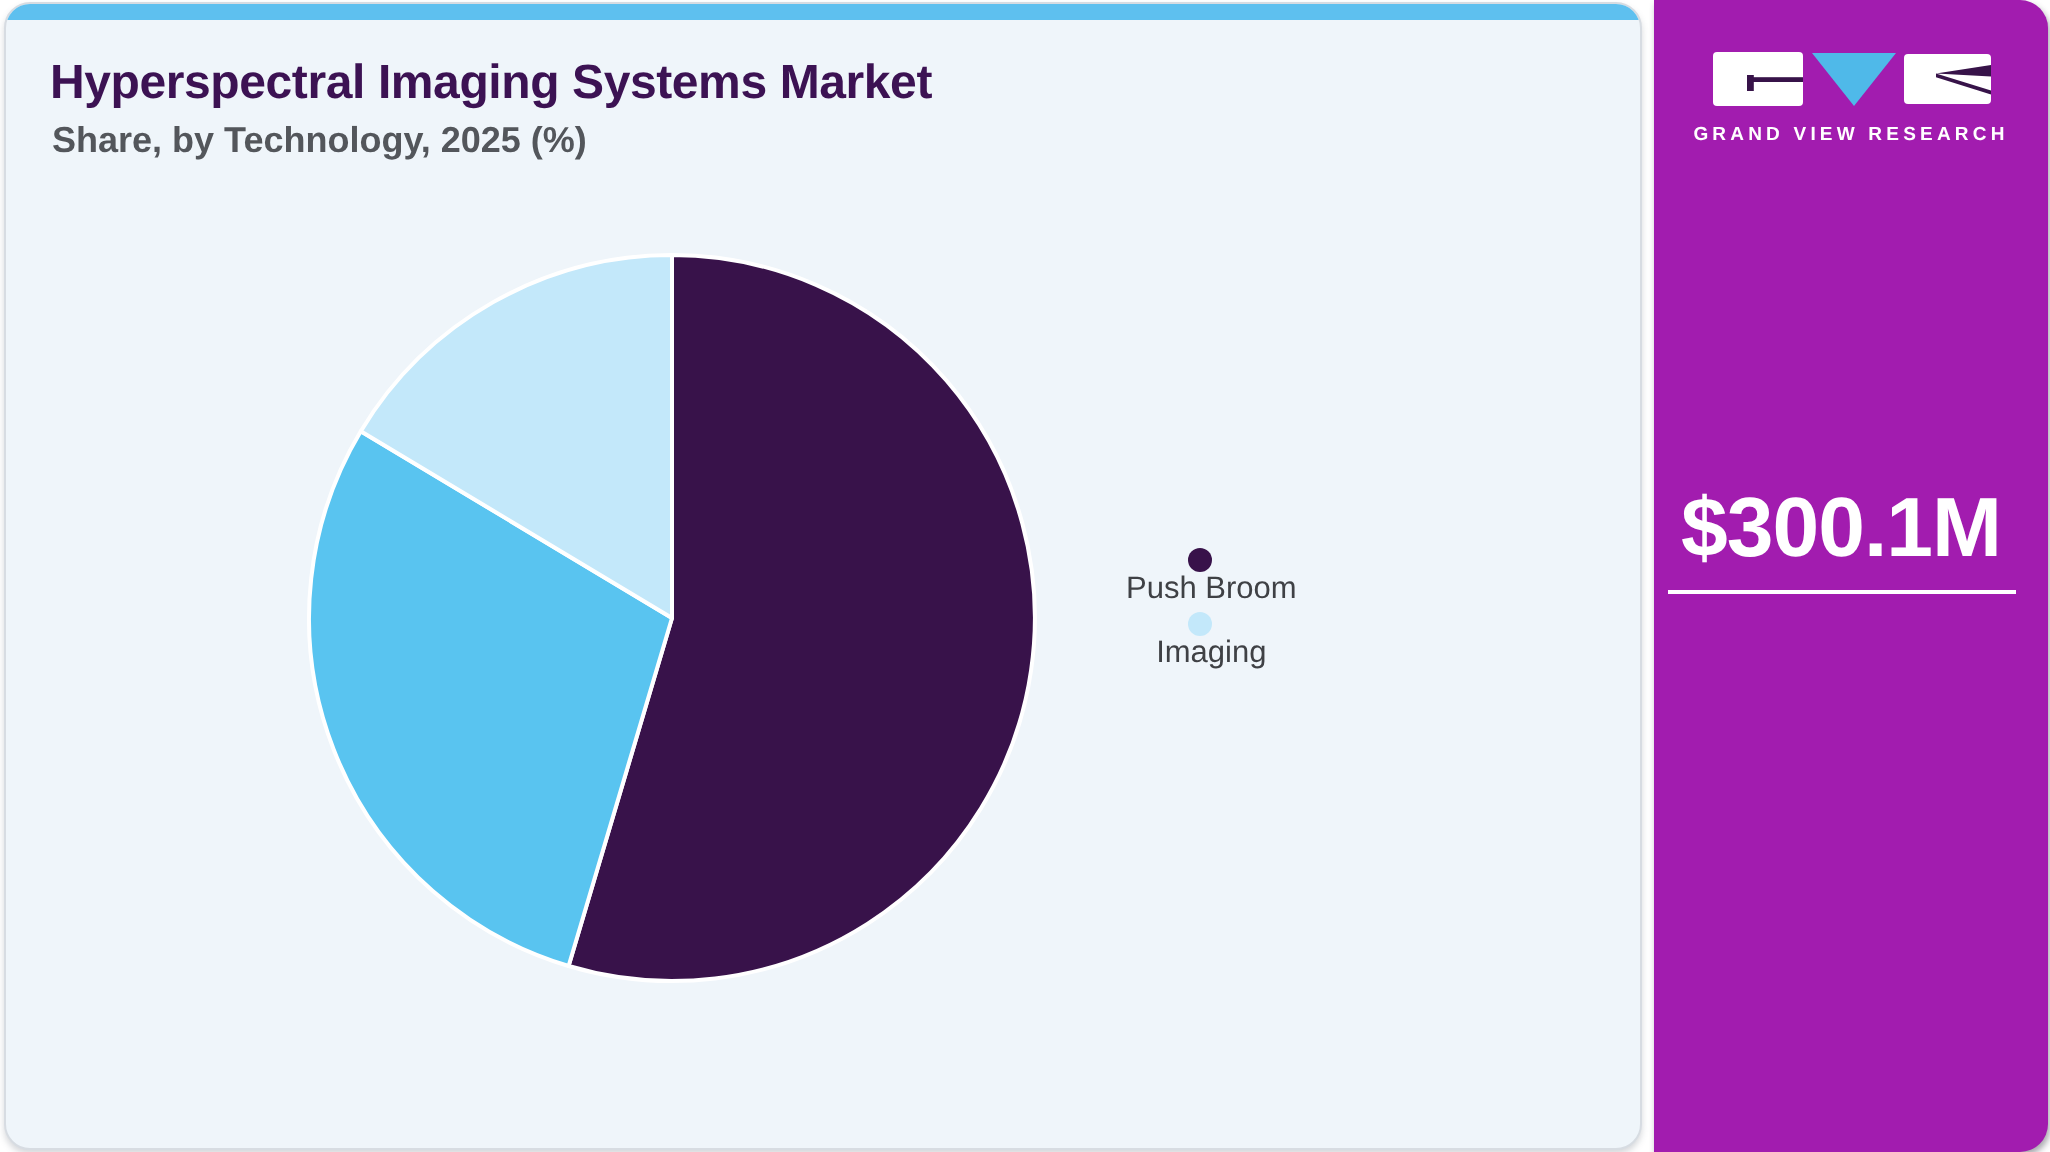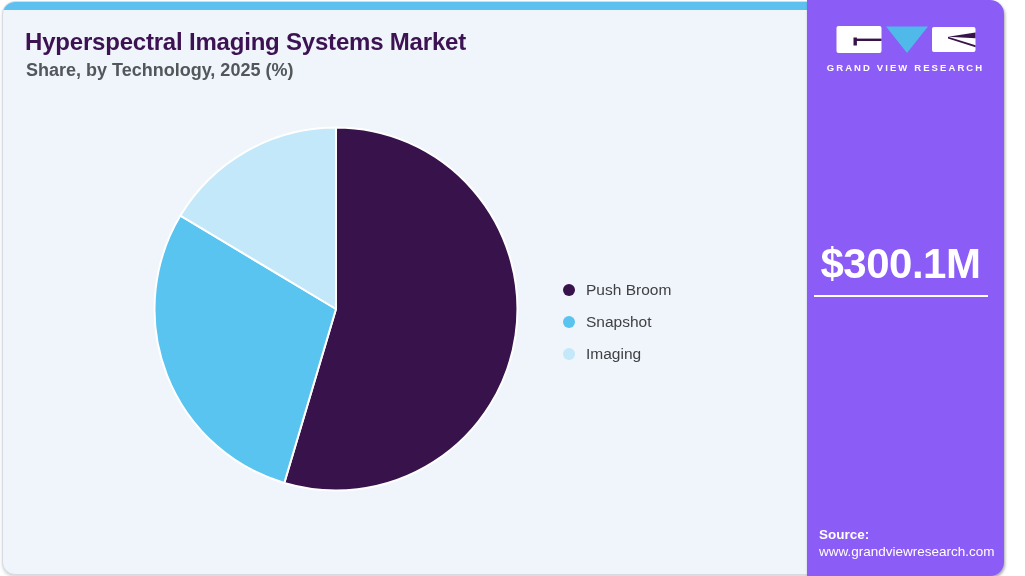--- a/index.html
+++ b/index.html
@@ -9,26 +9,26 @@
   
   .card{position:absolute;left:2px;top:1px;width:817px;height:572px;background:#eff5fa;
     border:1px solid #d7dce2;border-radius:13px;box-shadow:0 2px 3px rgba(90,100,110,.25);overflow:hidden;}
   .topbar{position:absolute;left:0;top:0;width:100%;height:8px;background:#5ec0ef;}
   .title{position:absolute;left:22px;top:26px;font-size:24px;font-weight:800;color:#3c1253;letter-spacing:-0.2px;}
   .subtitle{position:absolute;left:23px;top:58px;font-size:18px;font-weight:700;color:#53565b;}
 
   .pie-wrap{position:absolute;left:149px;top:123px;width:368px;height:368px;}
 
   .legend{position:absolute;left:560px;top:272px;}
-  .legend-row{display:flex;align-items:center;height:32px;}
+  .legend-row{display:flex;align-items:center;height:32px;flex-direction:column;}
   .legend-dot{width:12px;height:12px;border-radius:50%;margin-right:11px;flex:0 0 auto;}
   .legend-label{font-size:15.5px;color:#3f4145;}
 
   
-  .sidebar{position:absolute;left:807px;top:0;width:197px;height:576px;background:#8b5cf6;
+  .sidebar{position:absolute;left:827px;top:0;width:197px;height:576px;background:#a21caf;
     border-radius:0 14px 14px 0;box-shadow:1px 2px 3px rgba(60,60,70,.45);color:#ffffff;}
   .logo{position:absolute;left:0;top:25px;width:197px;text-align:center;}
   .logo svg{display:block;margin:0 auto;}
   .brand{margin-top:7px;font-size:9.5px;font-weight:700;letter-spacing:2.1px;color:#ffffff;}
 
   .stat{position:absolute;left:0;top:240px;width:187px;text-align:center;}
   .stat-value{font-size:42px;font-weight:800;letter-spacing:-0.5px;color:#ffffff;}
   .stat-rule{width:174px;height:2px;background:#ffffff;margin:7px auto 8px auto;}
   .stat-label{font-size:18px;line-height:26px;color:#ffffff;margin:0 20px;}
 
@@ -53,24 +53,20 @@
           <path d="M184 184 L28.4 90.6 A181.5 181.5 0 0 1 184.0 2.5 Z" fill="#c3e8fa" stroke="#ffffff" stroke-width="2" stroke-linejoin="round"></path>
         </svg>
     </div>
 
     <div class="legend">
       <div class="legend-row">
         <span class="legend-dot" style="background: rgb(56, 18, 74);"></span>
         <span class="legend-label">Push Broom</span>
       </div>
       <div class="legend-row">
-        <span class="legend-dot" style="background: rgb(89, 196, 240);"></span>
-        <span class="legend-label">Snapshot</span>
-      </div>
-      <div class="legend-row">
         <span class="legend-dot" style="background: rgb(195, 232, 250);"></span>
         <span class="legend-label">Imaging</span>
       </div>
     </div>
   </div>
 
   <div class="sidebar">
     <div class="logo">
       <svg width="140" height="30" viewBox="0 0 140 30">
         <rect x="0.5" y="1" width="45" height="27" rx="2" fill="#ffffff"></rect>
@@ -82,19 +78,15 @@
         <polygon points="112,11.8 139.5,20.2 139.5,22.2 112,13.6" fill="#371349"></polygon>
       </svg>
       <div class="brand">GRAND VIEW RESEARCH</div>
     </div>
 
     <div class="stat">
       <div class="stat-value">$300.1M</div>
       <div class="stat-rule"></div>
     </div>
 
-    <div class="source">
-      <div class="source-label">Source:</div>
-      <div class="source-url">www.grandviewresearch.com</div>
-    </div>
   </div>
 
 </div>
 
 </body></html>

